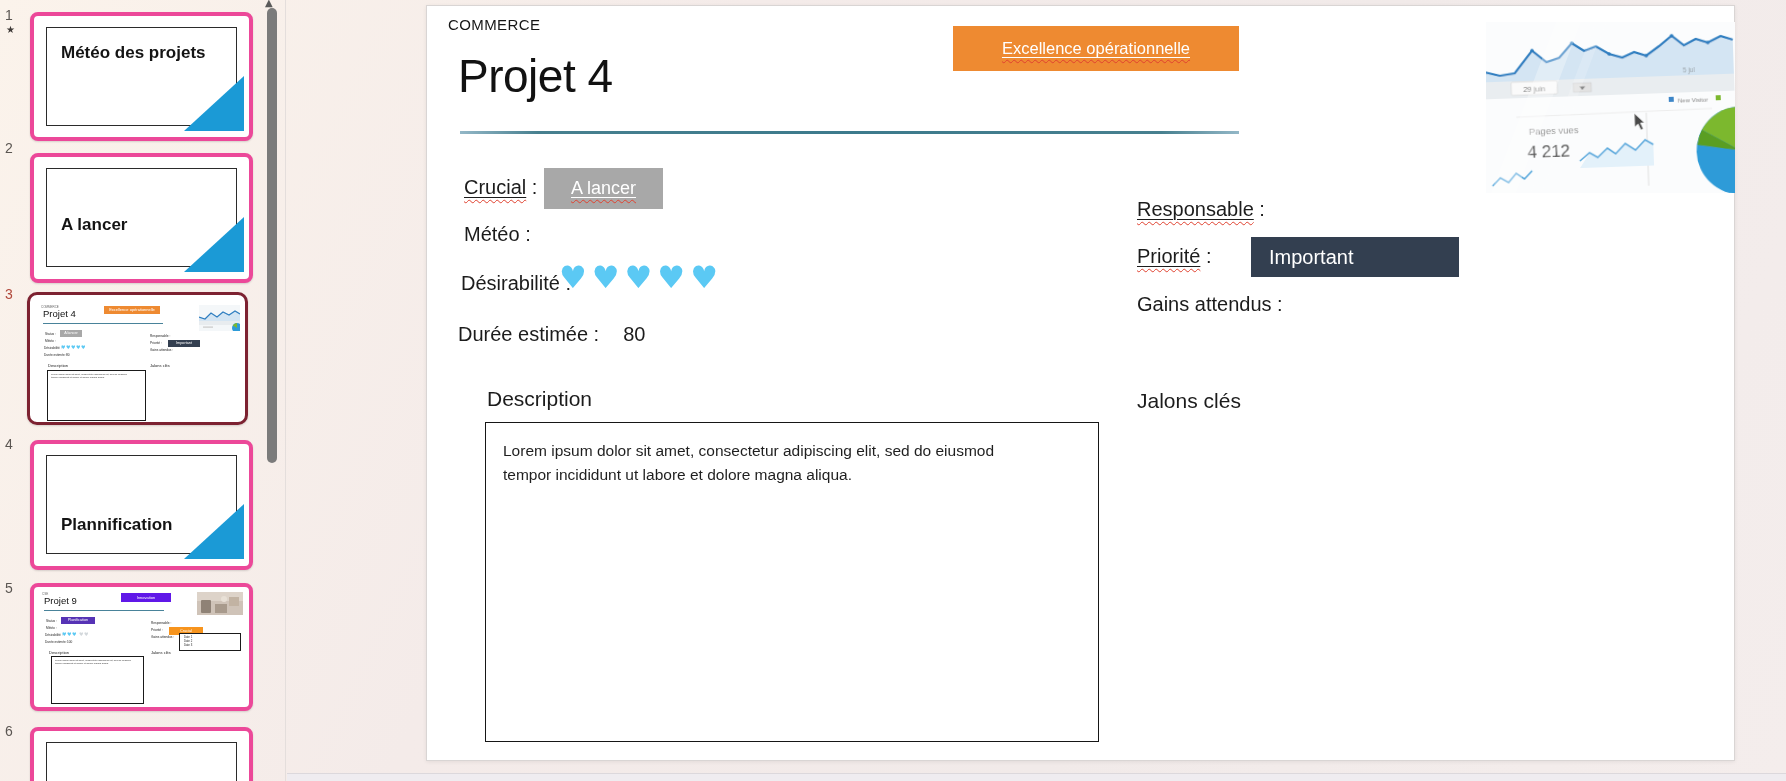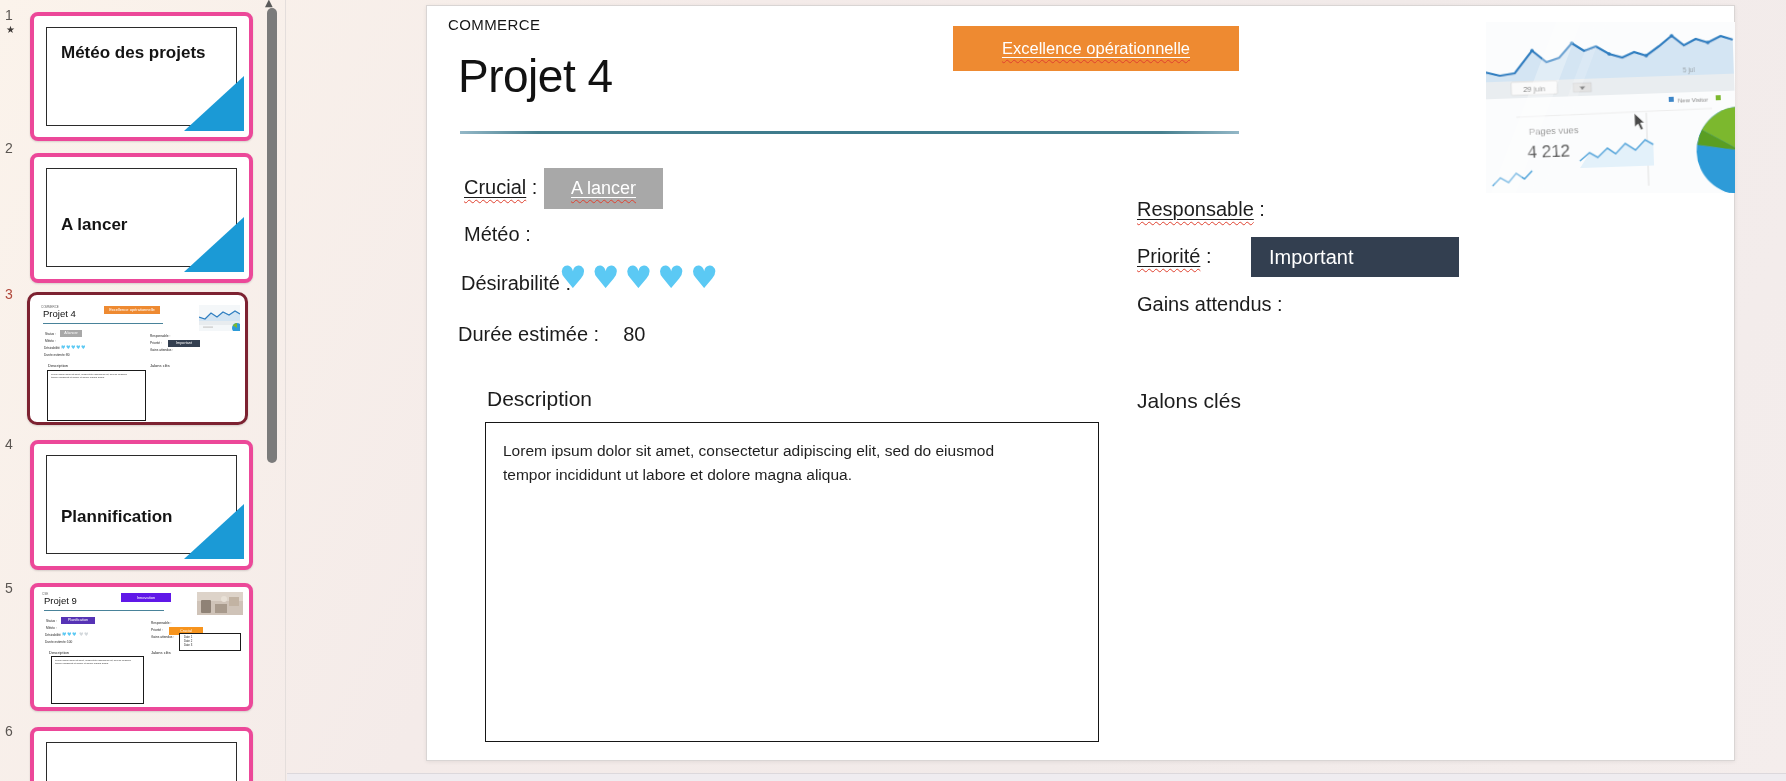--- a/index.html
+++ b/index.html
@@ -117,21 +117,21 @@
         <span class="m-lorem" style="left:3px;top:2px;width:88px">Lorem ipsum dolor sit amet, consectetur adipiscing elit, sed do eiusmod
 tempor incididunt ut labore et dolore magna aliqua.</span>
       </div>
       <span class="m-lab" style="left:112px;top:60px;font-size:4px">Jalons clés</span>
     </div>
   </div>
 
   <div class="thumb" style="top:440px;height:122px">
     <div class="tframe"></div>
     <div class="ttri"></div>
-    <div class="ttext" style="top:62px">Plannification</div>
+    <div class="ttext" style="top:70px">Plannification</div>
   </div>
 
   <div class="thumb" style="top:583px;height:120px">
     <div class="mini" style="left:5px;top:3px">
       <div class="m-cat">CSE</div>
       <div class="m-ttl">Projet 9</div>
       <div class="m-tln"></div>
       <div class="m-tag" style="left:82px;width:50px;height:9px;line-height:9px;background:#6018E8">Innovation</div>
       <div class="m-photo" style="width:46px;height:23px;left:158px">
         <svg width="46" height="23" viewBox="0 0 46 23">

